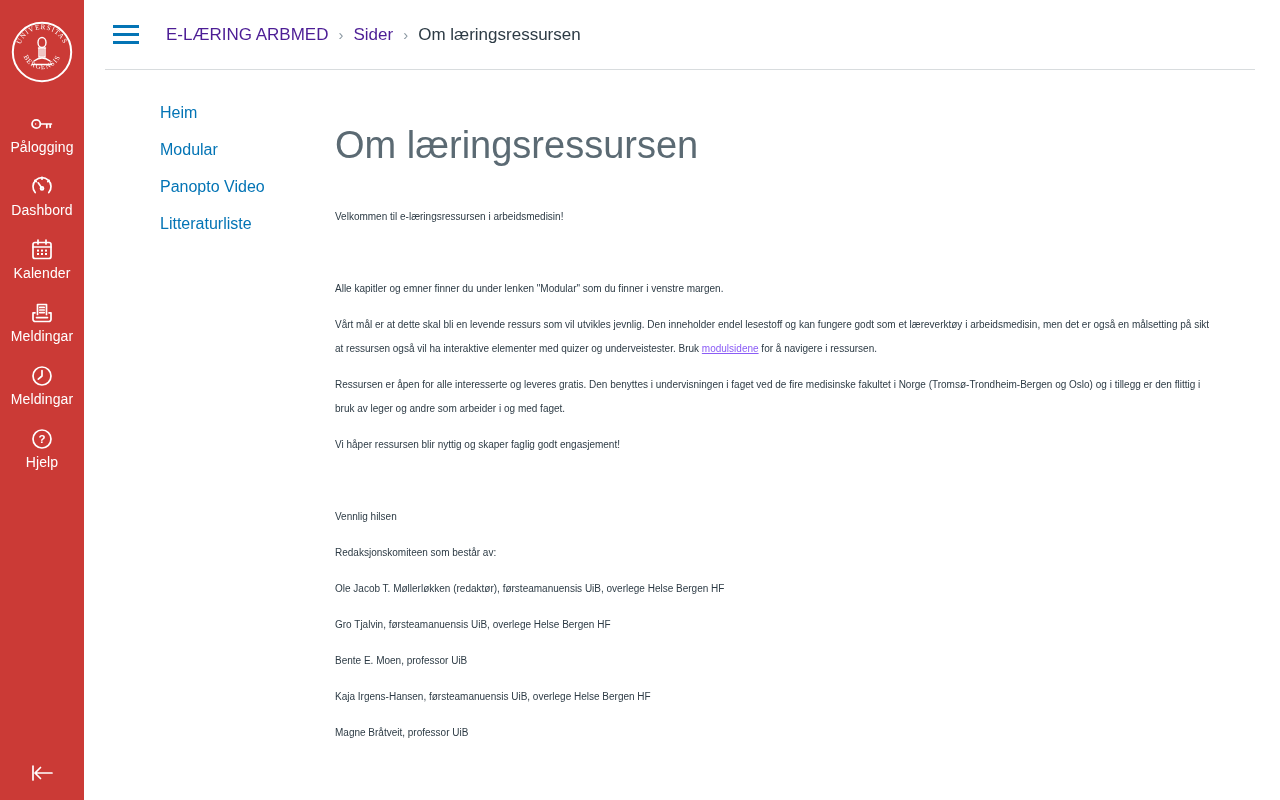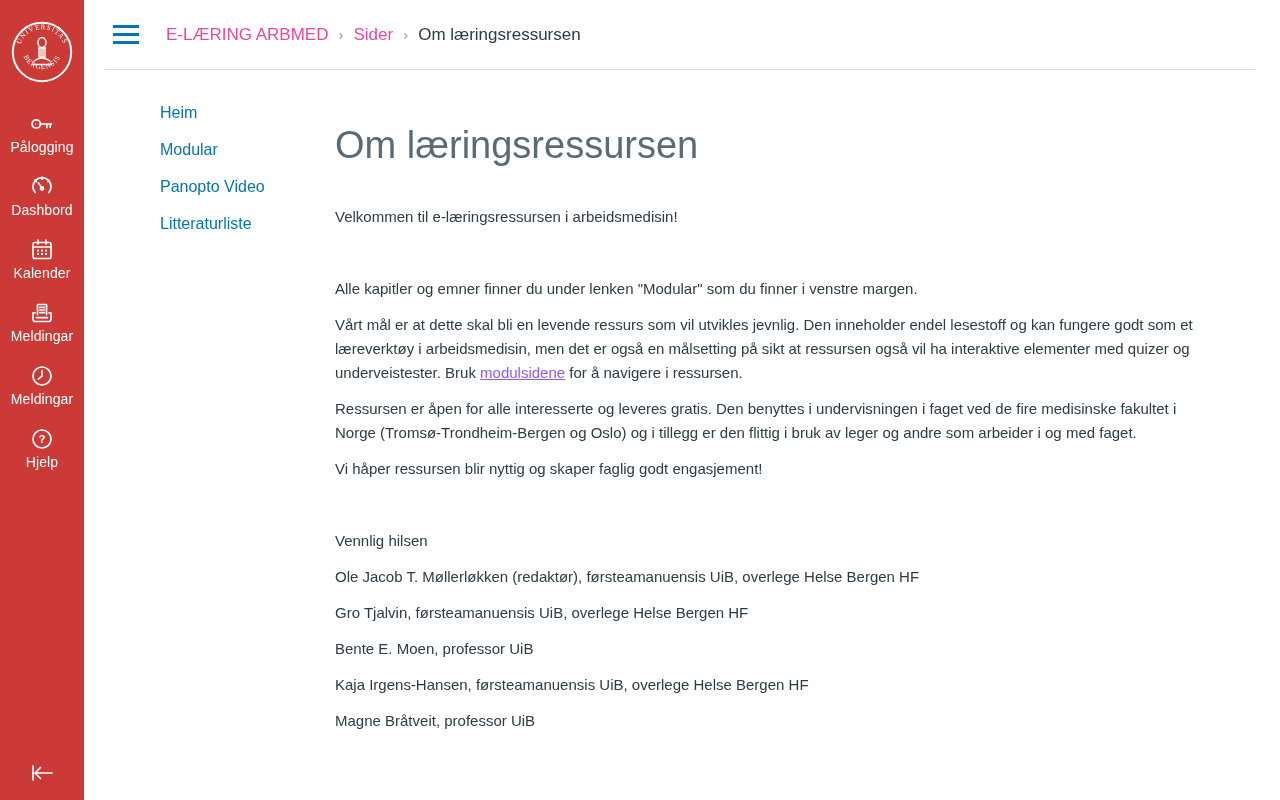--- a/index.html
+++ b/index.html
@@ -22,34 +22,34 @@
 
   
   .main { position: absolute; left: 84px; top: 0; right: 0; height: 100%; }
   .header { height: 70px; margin: 0 25px 0 21px; border-bottom: 1px solid #D8DCDE;
     display: flex; align-items: center; }
   .hamburger { margin-left: 8px; width: 26px; height: 20px; background: none; border: none;
     cursor: pointer; display: block; padding: 0; }
   .hamburger span { display: block; width: 26px; height: 3px; background: #0374B5; margin-bottom: 5px; }
   .hamburger span:last-child { margin-bottom: 0; }
   .breadcrumb { margin-left: 27px; display: flex; align-items: center; font-size: 17px; }
-  .breadcrumb a { color: #ec4899; text-decoration: none; cursor: pointer; }
+  .breadcrumb a { color: #4c1d95; text-decoration: none; cursor: pointer; }
   .breadcrumb .sep { color: #8B98A2; margin: 0 10px; font-size: 15px; }
   .breadcrumb .current { color: #2D3B45; }
 
   .content-area { position: relative; }
   .course-nav { position: absolute; left: 32px; top: 35px; width: 200px;
     display: flex; flex-direction: column; margin-left: 44px; }
   .course-nav a { color: #0374B5; text-decoration: none; font-size: 16px; line-height: 16px;
     margin-bottom: 21px; cursor: pointer; }
 
   .page-content { margin-left: 251px; width: 880px; padding-top: 52px; }
   h1.page-title { font-size: 38px; line-height: 46px; font-weight: 300; color: #5B6A73;
     margin: 0 0 37px 0; }
-  .page-body p { font-size: 15px; line-height: 24px; margin: 0 0 12px 0; color: #2D3B45; }
+  .page-body p { font-size: 10px; line-height: 24px; margin: 0 0 12px 0; color: #2D3B45; }
   .page-body p.blank { min-height: 24px; }
   .page-body a.content-link { color: #8b5cf6; text-decoration: underline; cursor: pointer; }
 </style>
 </head>
 <body>
 
 <div class="app">
 
   <nav class="global-nav">
     <a class="logo-wrap">
@@ -169,20 +169,21 @@
         <h1 class="page-title">Om læringsressursen</h1>
         <div class="page-body">
             <p>Velkommen til e-læringsressursen i arbeidsmedisin!</p>
             <p class="blank"></p>
             <p>Alle kapitler og emner finner du under lenken "Modular" som du finner i venstre margen.</p>
             <p>Vårt mål er at dette skal bli en levende ressurs som vil utvikles jevnlig. Den inneholder endel lesestoff og kan fungere godt som et læreverktøy i arbeidsmedisin, men det er også en målsetting på sikt at ressursen også vil ha interaktive elementer med quizer og underveistester. Bruk <a class="content-link">modulsidene</a> for å navigere i ressursen.</p>
             <p>Ressursen er åpen for alle interesserte og leveres gratis. Den benyttes i undervisningen i faget ved de fire medisinske fakultet i Norge (Tromsø-Trondheim-Bergen og Oslo) og i tillegg er den flittig i bruk av leger og andre som arbeider i og med faget.</p>
             <p>Vi håper ressursen blir nyttig og skaper faglig godt engasjement!</p>
             <p class="blank"></p>
             <p>Vennlig hilsen</p>
+            <p>Redaksjonskomiteen som består av:</p>
             <p>Ole Jacob T. Møllerløkken (redaktør), førsteamanuensis UiB, overlege Helse Bergen HF</p>
             <p>Gro Tjalvin, førsteamanuensis UiB, overlege Helse Bergen HF</p>
             <p>Bente E. Moen, professor UiB</p>
             <p>Kaja Irgens-Hansen, førsteamanuensis UiB, overlege Helse Bergen HF</p>
             <p>Magne Bråtveit, professor UiB</p>
           </div>
       </main>
 
     </div>
   </div>

